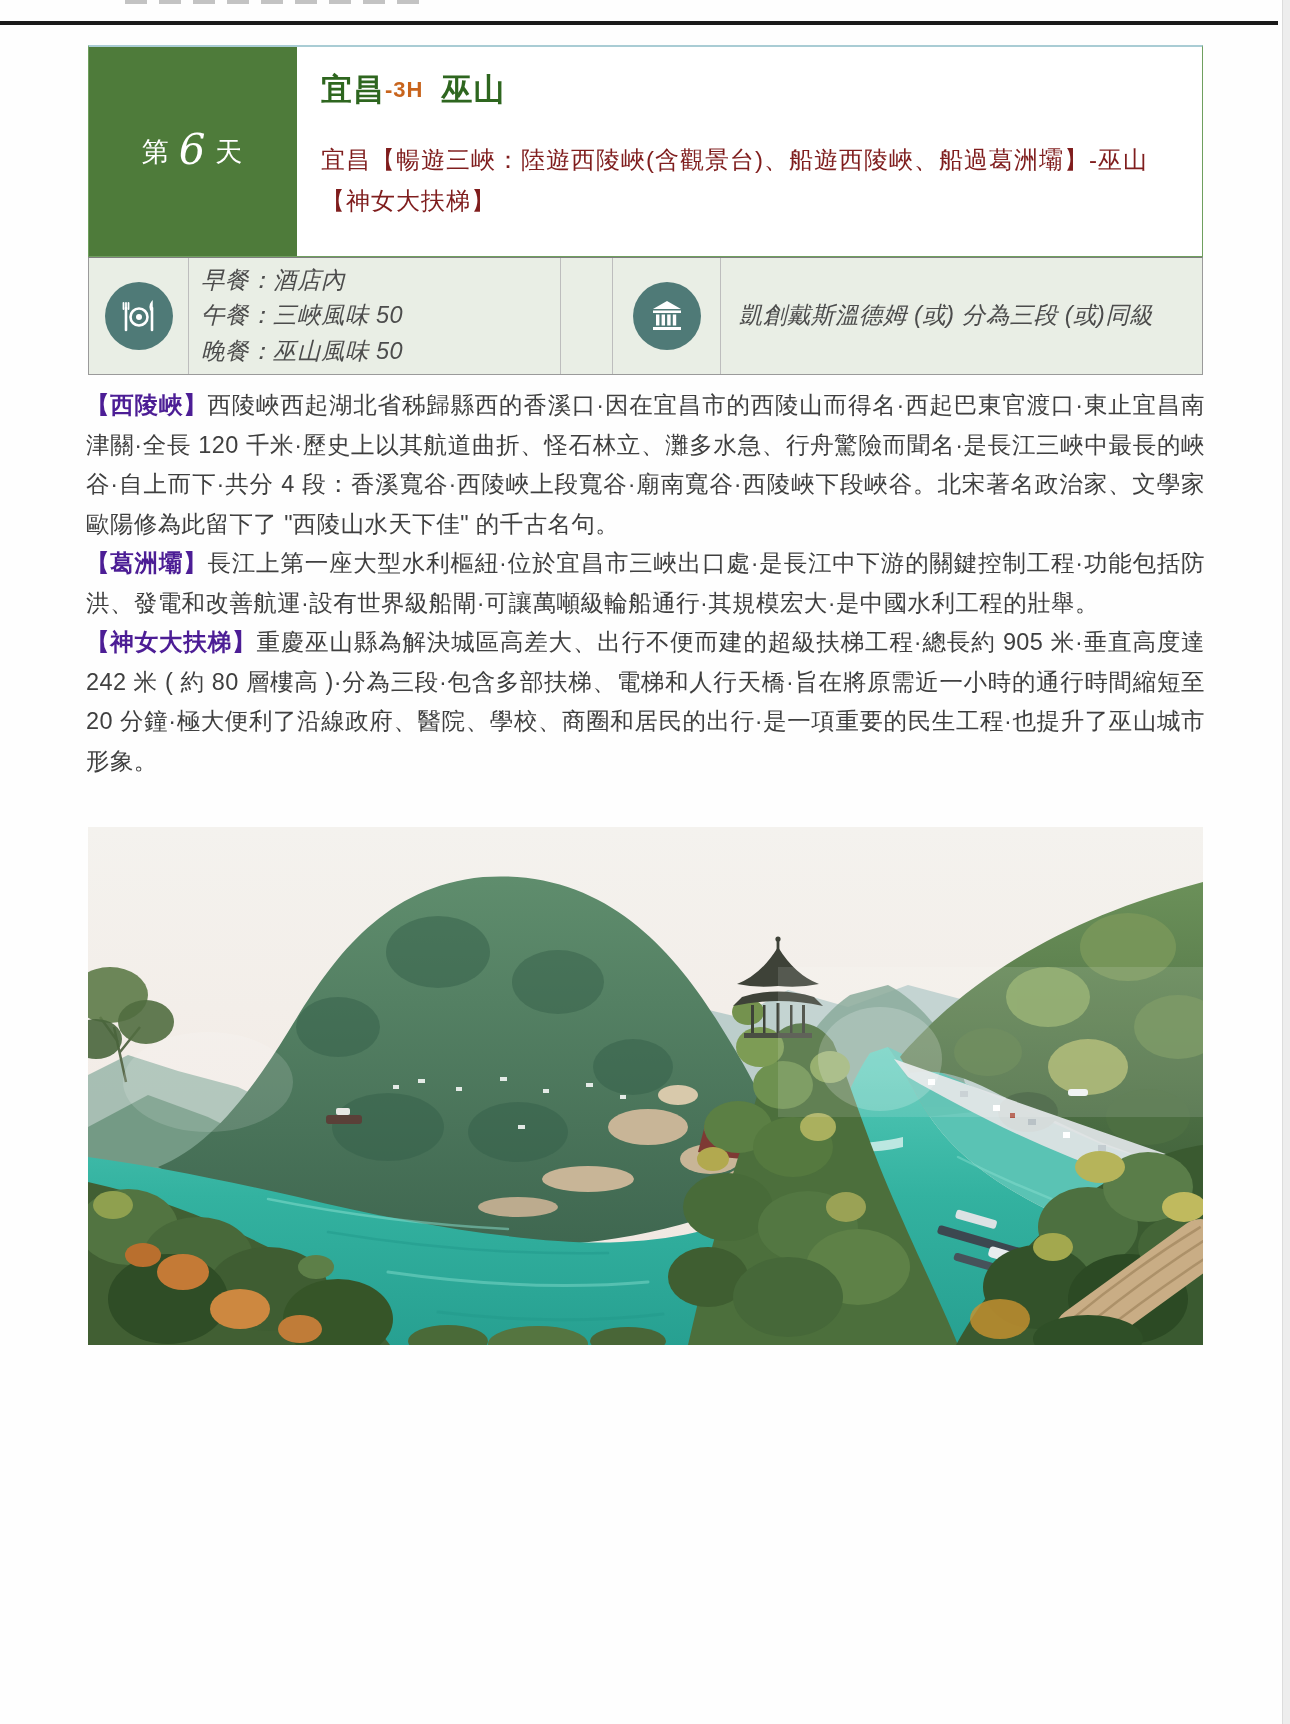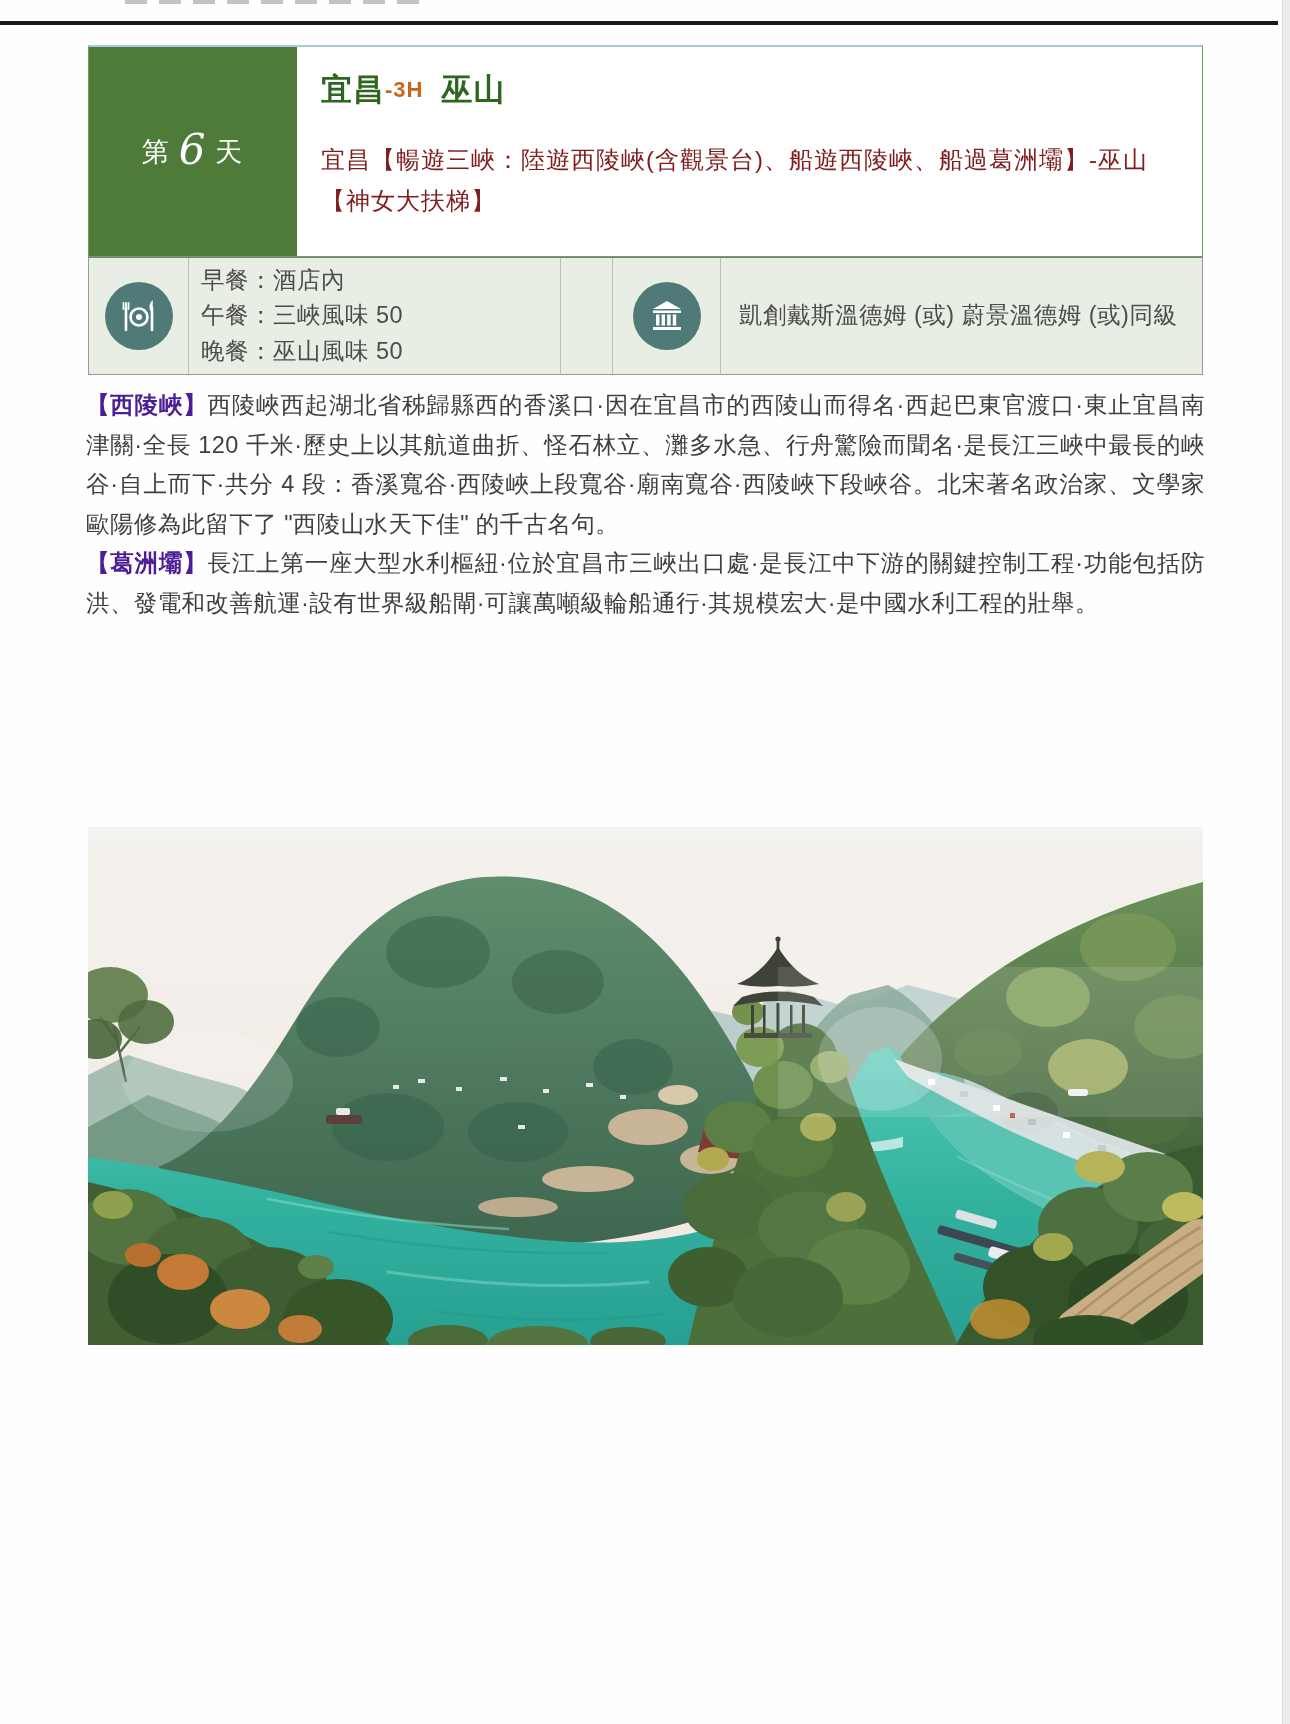--- a/index.html
+++ b/index.html
@@ -29,21 +29,21 @@
 
   
   .info-row { position:absolute; left:88px; top:257px; width:1115px; height:118px;
               display:flex; background:#e9eee5; border:1px solid #9a9a9a; border-top-color:#7e7e7e; }
   .info-cell { border-right:1px solid #bdbdbd; height:100%; display:flex; align-items:center; }
   .icon-cell { width:100px; justify-content:center; }
   .meals-cell { width:372px; flex-direction:column; align-items:flex-start; justify-content:center; padding-left:12px; }
   .gap-cell { width:52px; }
   .icon-cell2 { width:108px; justify-content:center; }
   .hotel-cell { flex:1; border-right:none; padding-left:18px; }
-  .meals-cell div, .hotel-cell span { font-size:23.5px; color:#4c4c4c; line-height:35.5px; letter-spacing:0.5px; }
+  .meals-cell div, .hotel-cell span { font-size:23.5px; color:#4c4c4c; line-height:35.5px; letter-spacing:0.5px;font-style:italic; }
   .circle-icon { width:68px; height:68px; border-radius:50%; background:#4f7a77; display:flex; align-items:center; justify-content:center; }
 
   
   .paragraphs { position:absolute; left:86px; top:386px; width:1119px; font-size:23.5px; line-height:39.5px;
                 color:#3f3f3f; text-align:justify; letter-spacing:0.4px; }
   .paragraphs p { margin:0; }
   .plabel { color:#4c1d95; font-weight:700; }
 
   
   .photo { position:absolute; left:88px; top:827px; width:1115px; height:518px; overflow:hidden; }
@@ -113,27 +113,28 @@
             <rect x="9" y="18.5" width="3.4" height="11"></rect>
             <rect x="14.6" y="18.5" width="3.4" height="11"></rect>
             <rect x="20.2" y="18.5" width="3.4" height="11"></rect>
             <rect x="25.8" y="18.5" width="3.4" height="11"></rect>
             <rect x="6" y="31" width="28" height="3"></rect>
           </g>
         </svg>
       </span>
     </div>
     <div class="info-cell hotel-cell">
-      <span>凱創戴斯溫德姆 (或) 蔚景溫德姆 (或)同級</span>
+      <span>凱創戴斯溫德姆 (或) 分為三段 (或)同級</span>
     </div>
   </div>
 
   <div class="paragraphs">
     <p><span class="plabel">【西陵峽】</span><span>西陵峽西起湖北省秭歸縣西的香溪口·因在宜昌市的西陵山而得名·西起巴東官渡口·東止宜昌南津關·全長 120 千米·歷史上以其航道曲折、怪石林立、灘多水急、行舟驚險而聞名·是長江三峽中最長的峽谷·自上而下·共分 4 段：香溪寬谷·西陵峽上段寬谷·廟南寬谷·西陵峽下段峽谷。北宋著名政治家、文學家歐陽修為此留下了 "西陵山水天下佳" 的千古名句。</span></p>
     <p><span class="plabel">【葛洲壩】</span><span>長江上第一座大型水利樞紐·位於宜昌市三峽出口處·是長江中下游的關鍵控制工程·功能包括防洪、發電和改善航運·設有世界級船閘·可讓萬噸級輪船通行·其規模宏大·是中國水利工程的壯舉。</span></p>
+    <p><span class="plabel">【神女大扶梯】</span><span>重慶巫山縣為解決城區高差大、出行不便而建的超級扶梯工程·總長約 905 米·垂直高度達 242 米 ( 約 80 層樓高 )·分為三段·包含多部扶梯、電梯和人行天橋·旨在將原需近一小時的通行時間縮短至 20 分鐘·極大便利了沿線政府、醫院、學校、商圈和居民的出行·是一項重要的民生工程·也提升了巫山城市形象。</span></p>
   </div>
 
   <div class="photo" role="img" aria-label="三峽西陵峽江景：翠綠峽谷環抱碧綠江水，山頂涼亭、貨船與右岸碼頭小鎮">
     <svg viewBox="0 0 1115 518" preserveAspectRatio="none">
       <defs>
         <linearGradient id="sky" x1="0" y1="0" x2="0" y2="1">
           <stop offset="0" stop-color="#f4f2ee"></stop>
             <stop offset="0.7" stop-color="#f2eae4"></stop>
             <stop offset="1" stop-color="#efe5de"></stop>
         </linearGradient>

